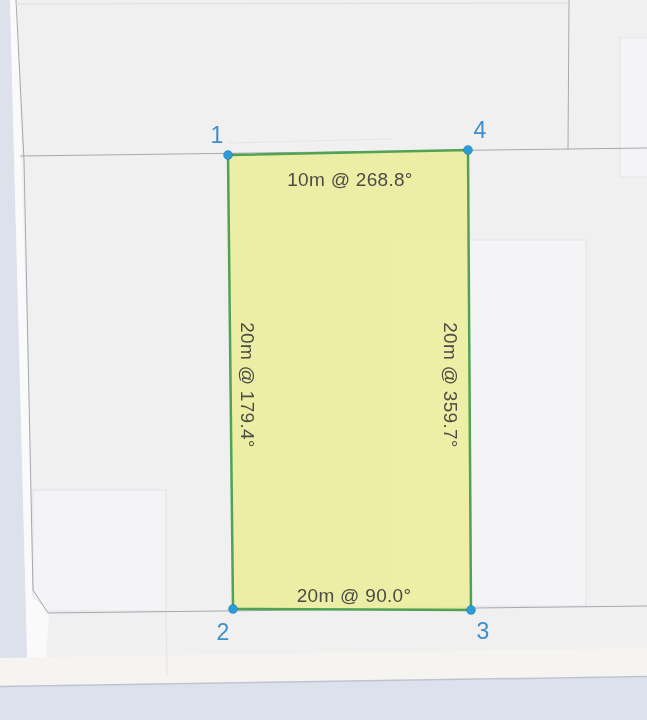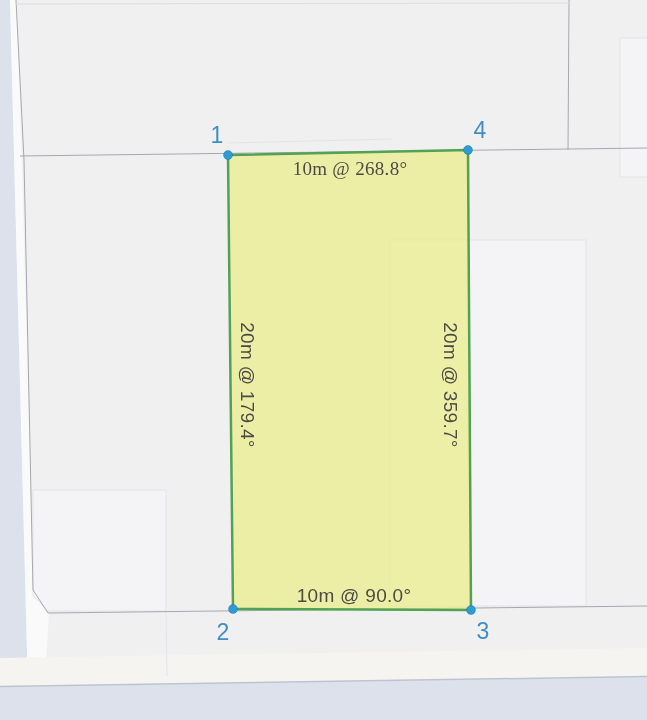--- a/index.html
+++ b/index.html
@@ -64,18 +64,18 @@
     <circle class="vtx" cx="233" cy="609" r="4.5"></circle>
     <circle class="vtx" cx="471" cy="610" r="4.5"></circle>
     <circle class="vtx" cx="468" cy="150" r="4.5"></circle>
   </svg>
 
   <div class="lbl vlbl" style="left:217px;top:135px;">1</div>
   <div class="lbl vlbl" style="left:223px;top:632px;">2</div>
   <div class="lbl vlbl" style="left:483px;top:631px;">3</div>
   <div class="lbl vlbl" style="left:480px;top:130px;">4</div>
 
-  <div class="lbl elbl" style="left:350px;top:168px;font-family:Liberation Serif, serif;">10m @ 268.8°</div>
+  <div class="lbl elbl" style="left:350px;top:179px;">10m @ 268.8°</div>
   <div class="lbl elbl rot" style="left:450px;top:385px;">20m @ 359.7°</div>
-  <div class="lbl elbl" style="left:354px;top:595px;">10m @ 90.0°</div>
+  <div class="lbl elbl" style="left:354px;top:595px;">20m @ 90.0°</div>
   <div class="lbl elbl rot" style="left:247px;top:385px;">20m @ 179.4°</div>
 
 </div>
 
 </body></html>

